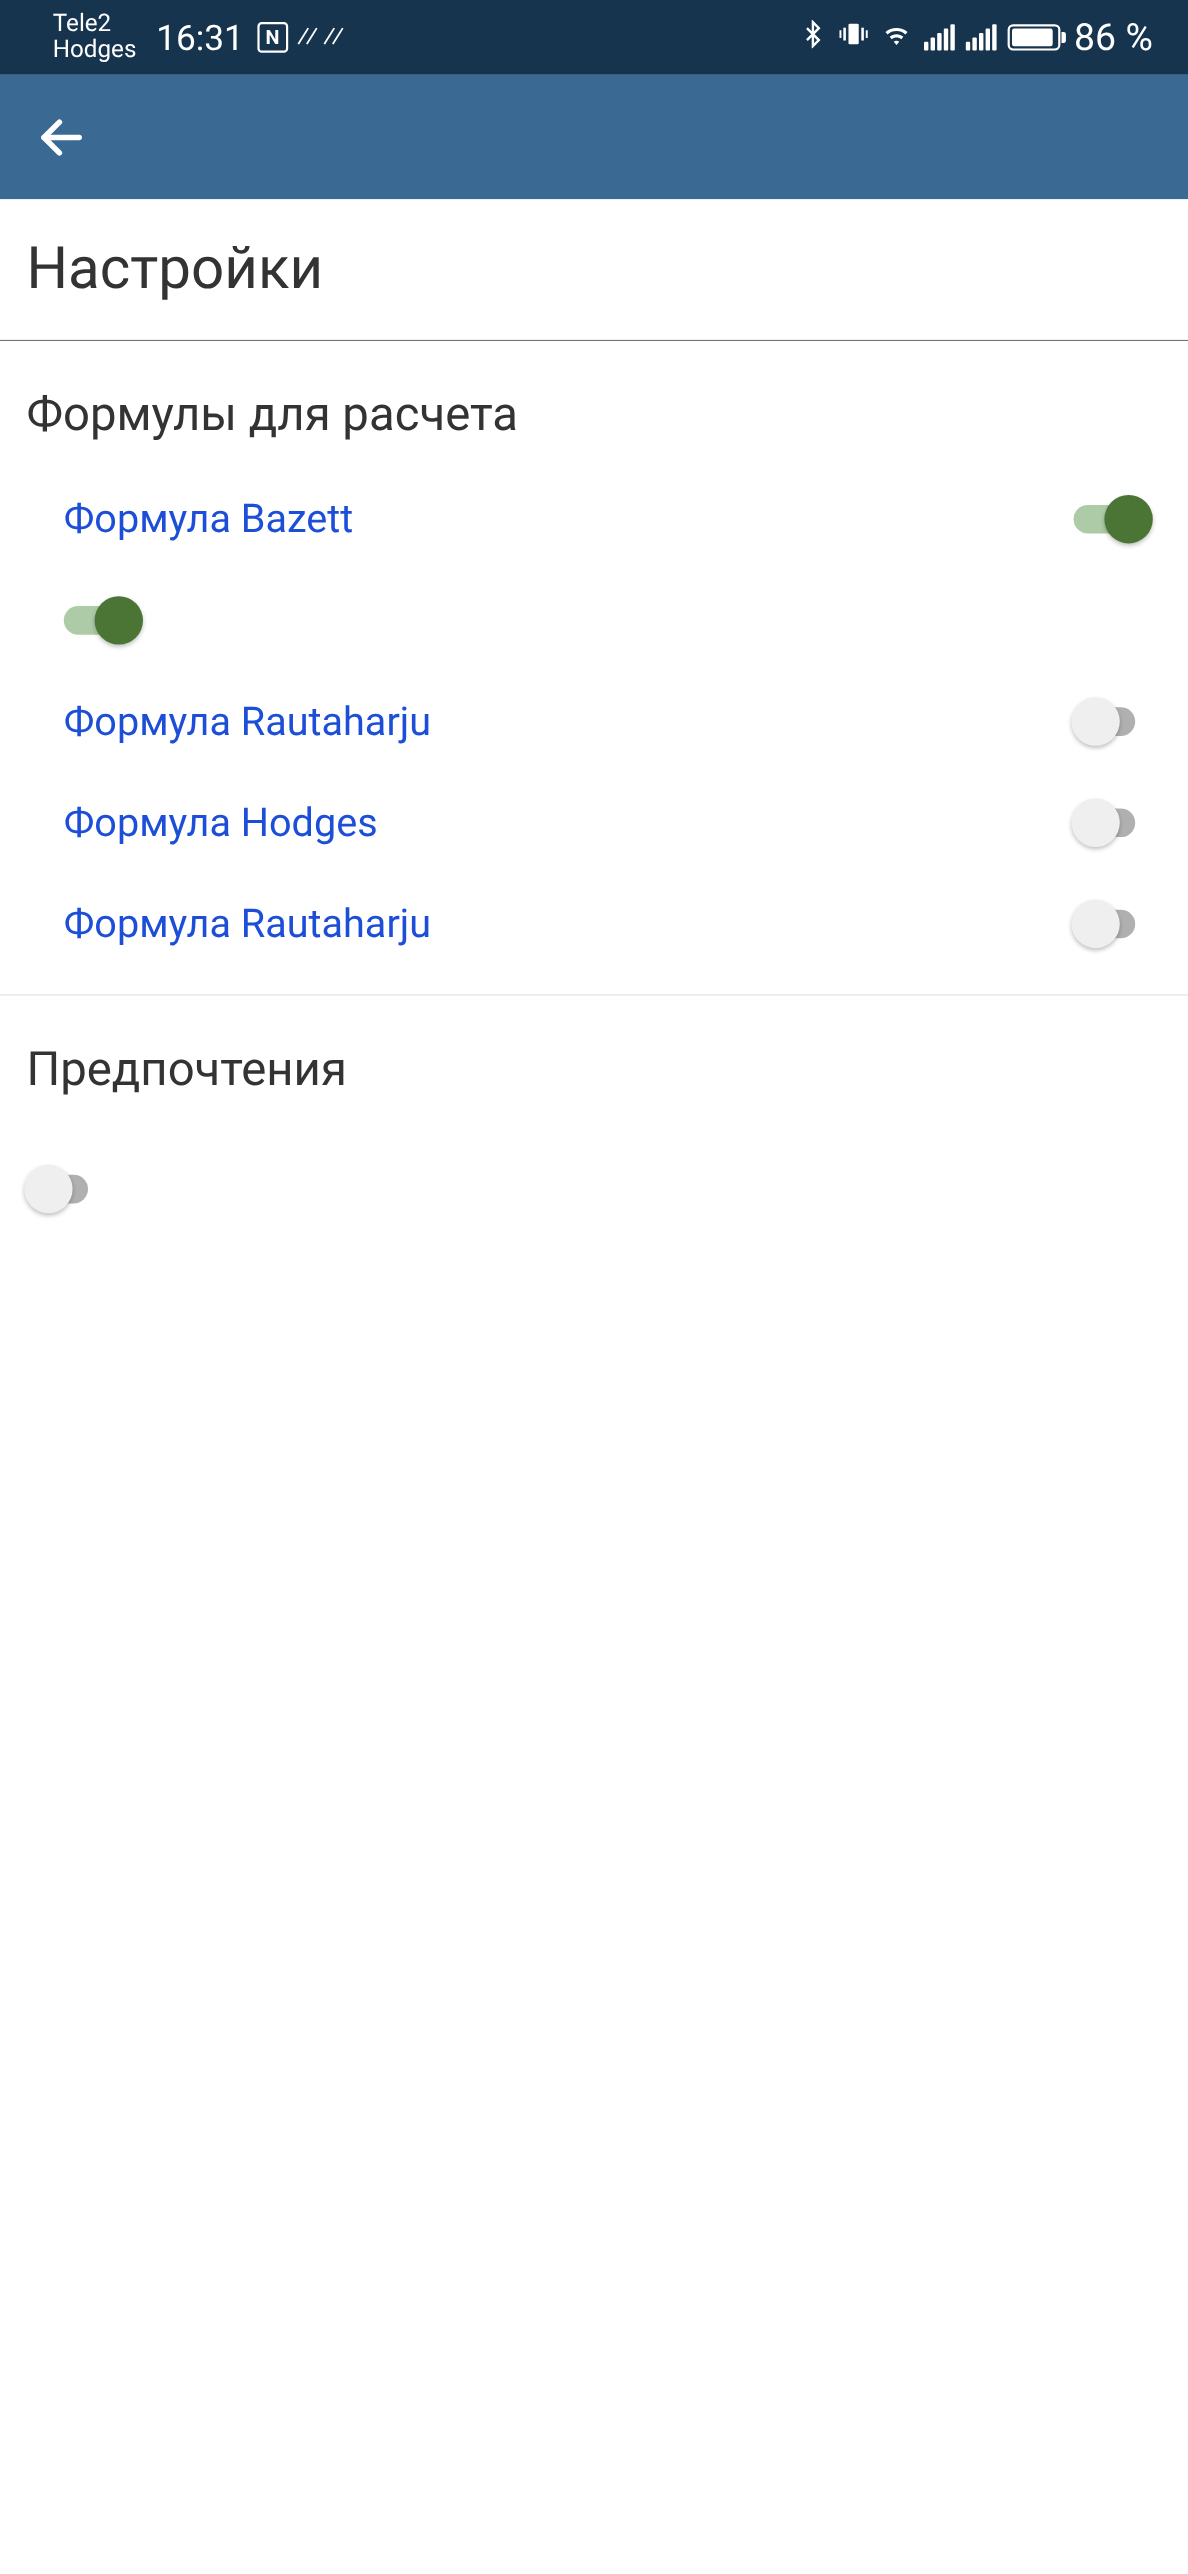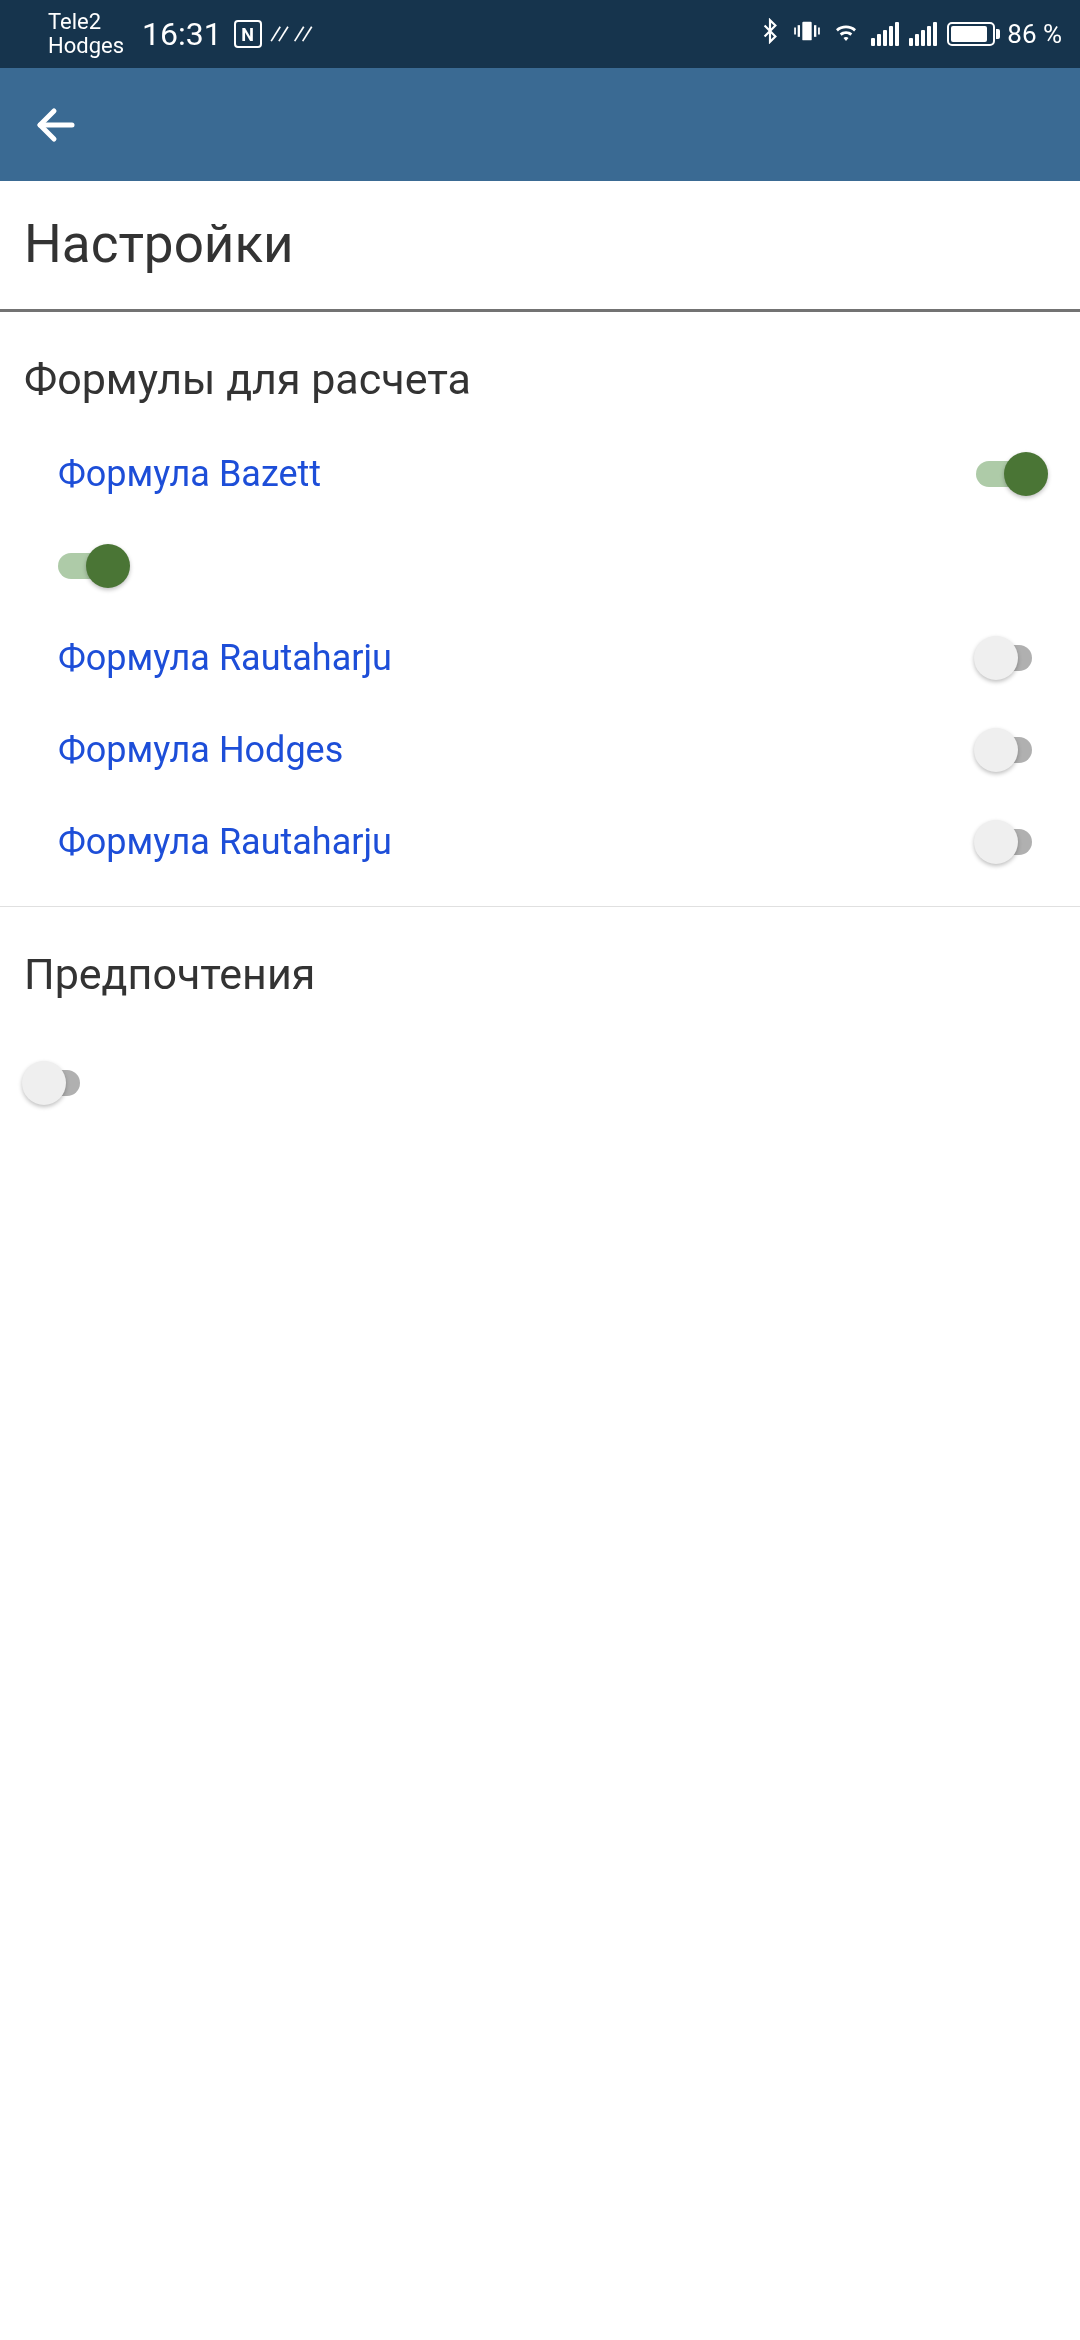--- a/index.html
+++ b/index.html
@@ -14,21 +14,21 @@
       background: #ffffff;
       overflow: hidden;
     }
     .status-bar {
       height: 68px;
       background: #16344d;
       color: #ffffff;
       display: flex;
       align-items: center;
       justify-content: space-between;
-      padding: 0 18px 0 48px;
+      padding: 0 32px 0 48px;
       font-size: 26px;
     }
     .status-left {
       display: flex;
       align-items: center;
       gap: 12px;
     }
     .carrier-stack {
       display: flex;
       flex-direction: column;
@@ -114,21 +114,21 @@
       height: 30px;
     }
     .bt-icon {
       font-size: 26px;
     }
     .vibrate-icon svg {
       width: 28px;
       height: 28px;
     }
     .battery-text {
-      font-size: 26px;
+      font-size: 34px;
     }
     .app-bar {
       height: 113px;
       background: #3a6a93;
       display: flex;
       align-items: center;
       padding: 0 28px;
       gap: 44px;
     }
     .back-button {
@@ -147,21 +147,21 @@
       color: #fff;
       font-size: 49px;
       font-weight: 500;
       letter-spacing: -0.5px;
     }
     .page-title {
       font-size: 53px;
       font-weight: 400;
       color: #333333;
       padding: 32px 24px 34px;
-      border-bottom: 3px solid #737373;
+      border-bottom: 1px solid #737373;
     }
     .section-title {
       font-size: 43px;
       font-weight: 400;
       color: #333333;
       padding: 42px 24px 24px;
     }
     .setting-row {
       display: flex;
       align-items: center;

